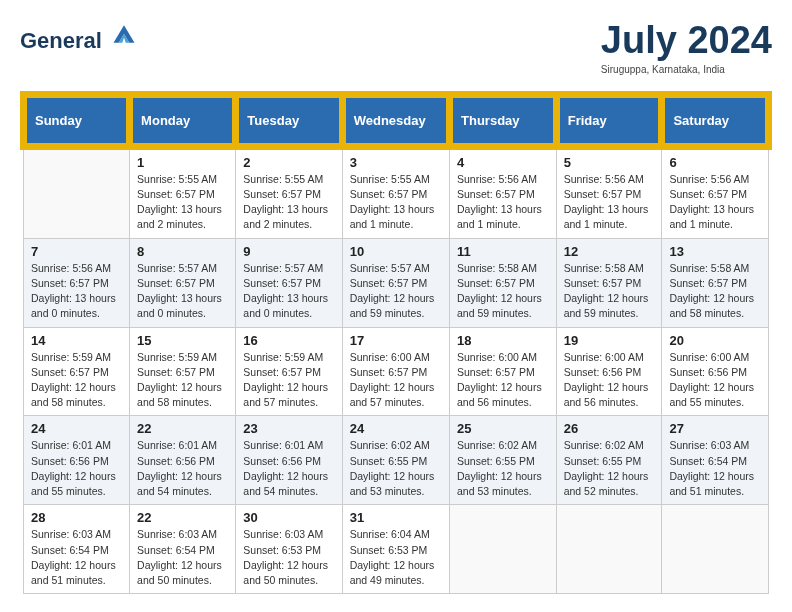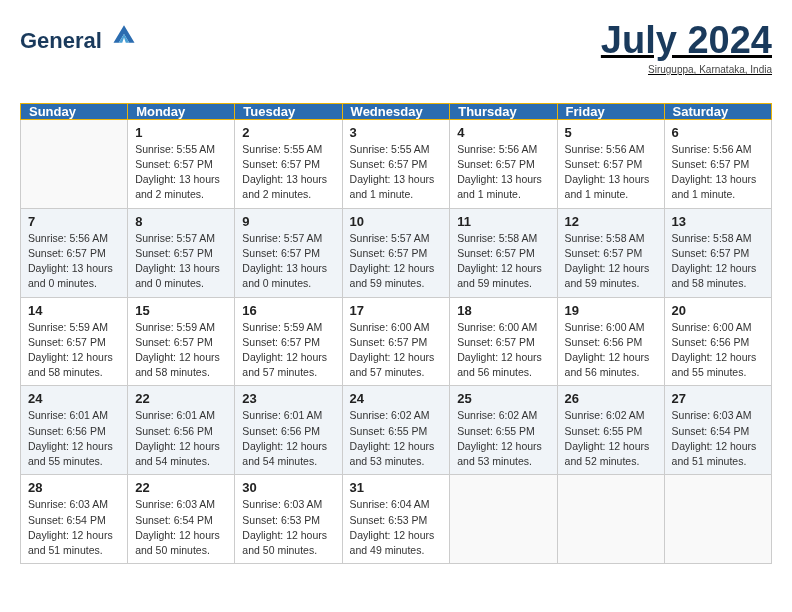--- a/index.html
+++ b/index.html
@@ -7,43 +7,42 @@
       font-family: Arial, sans-serif;
       background: #fff;
       width: 792px;
       min-height: 612px;
       padding: 20px;
     }
     .header {
       display: flex;
       justify-content: space-between;
       align-items: flex-start;
-      margin-bottom: 28px;
+      margin-bottom: 16px;
     }
     .logo {
       display: flex;
       align-items: center;
     }
     .logo-text {
       font-size: 22px;
       font-weight: bold;
       color: #1a3a5c;
       line-height: 1.1;
     }
     .logo-text span {
       color: #1a3a5c;
     }
     .logo-icon {
       width: 28px;
       height: 28px;
       margin-left: 2px;
     }
     .title-area {
-      text-align: right;
-      text-decoration: underline;
+      text-align: left;
     }
     .month-title {
       font-size: 38px;
       font-weight: bold;
       color: #1a3a5c;
       line-height: 1.1;
     }
     .location {
       font-size: 10px;
       color: #444;
@@ -51,24 +50,24 @@
     }
     .calendar {
       width: 100%;
       border-collapse: collapse;
       font-size: 11px;
     }
     .calendar th {
       background-color: #2b6cb0;
       color: #fff;
       text-align: left;
-      padding: 0 8px;
+      padding: 15px 8px;
       font-size: 13px;
       font-weight: bold;
-      border: 1px solid #eab308;
+      border: 7px solid #eab308;
     }
     .calendar td {
       border: 1px solid #ccc;
       vertical-align: top;
       padding: 5px 7px;
       width: 108px;
       min-height: 80px;
       height: 80px;
     }
     .day-number {

